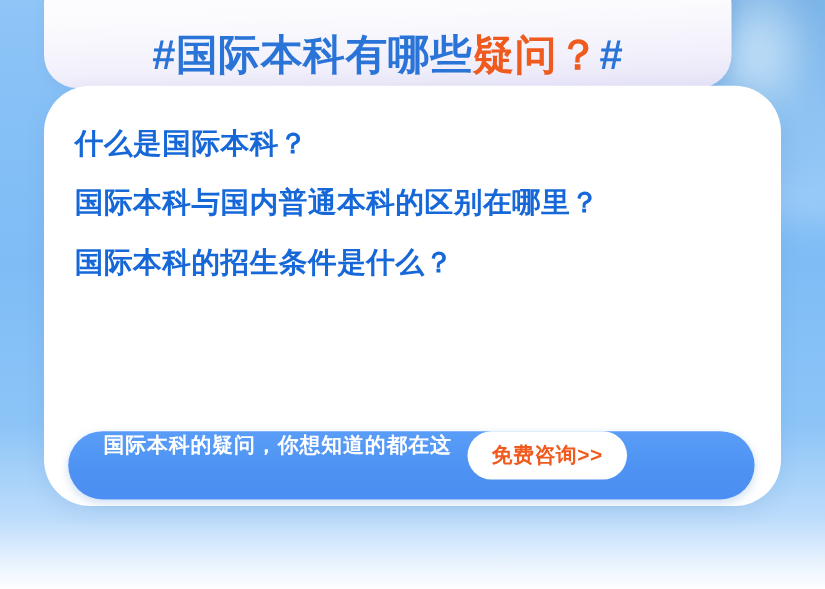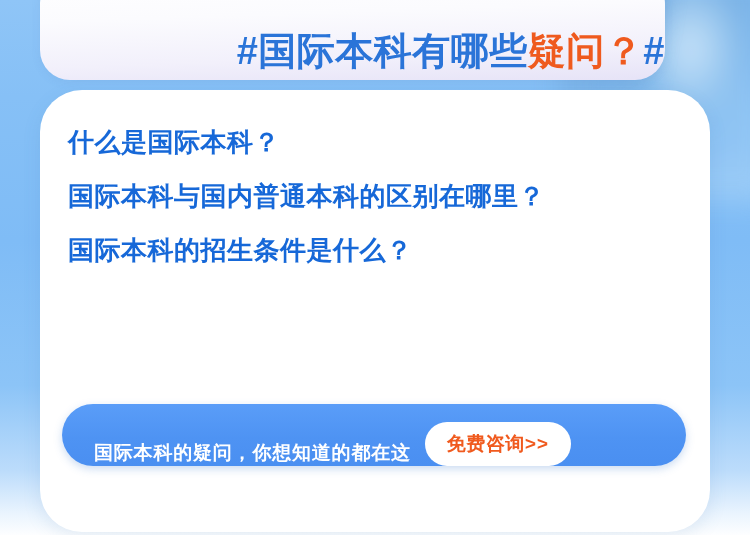--- a/index.html
+++ b/index.html
@@ -65,21 +65,21 @@
     height: 106px;
     border-radius: 30px;
     background: linear-gradient(178deg, #ffffff 0%, #fbfbfe 38%, #f2f0fb 74%, #e6e3f7 100%);
     box-shadow: 0 2px 10px rgba(80,120,180,.10);
   }
   .header-title {
     position: absolute;
     left: 0;
     right: 0;
     bottom: 10px;
-    text-align: right;
+    text-align: center;
     font-size: 38px;
     font-weight: bold;
     letter-spacing: .5px;
     line-height: 1;
     white-space: nowrap;
   }
   .header-title .hash {
     color: #2a74d8;
     font-weight: bold;
   }
@@ -87,23 +87,23 @@
     color: #2a74d8;
   }
   .header-title .t-orange {
     color: #ef5a1e;
   }
 
   
   .main-card {
     position: absolute;
     left: 40px;
-    top: 90px;
+    top: 78px;
     width: 670px;
-    height: 442px;
+    height: 382px;
     border-radius: 42px;
     background: #ffffff;
     box-shadow: 0 6px 18px rgba(70,120,180,.13);
   }
 
   .question-list {
     position: absolute;
     left: 28px;
     top: 25px;
     right: 24px;
@@ -120,21 +120,21 @@
   
   .cta-bar {
     position: absolute;
     left: 22px;
     top: 314px;
     width: 624px;
     height: 62px;
     border-radius: 31px;
     background: linear-gradient(180deg, #5a9df8 0%, #4e93f3 55%, #4a8ff1 100%);
     display: flex;
-    align-items: flex-end;
+    align-items: flex-start;
     box-shadow: 0 3px 9px rgba(70,130,210,.28);
   }
   .cta-text {
     color: #ffffff;
     font-size: 19px;
     font-weight: bold;
     letter-spacing: .8px;
     margin-left: 32px;
     white-space: nowrap;
   }
@@ -144,21 +144,21 @@
     color: #f05a1e;
     font-size: 19px;
     font-weight: bold;
     border: none;
     border-radius: 22px;
     height: 44px;
     padding: 0 22px;
     white-space: nowrap;
     letter-spacing: .5px;
     cursor: pointer;
-    font-family: Liberation Mono, monospace;
+    font-family: Liberation Sans, sans-serif;
     display: flex;
     align-items: center;
   }
 </style>
 </head>
 <body>
 
 <div class="poster">
 
   <div class="bg-photo"></div>

